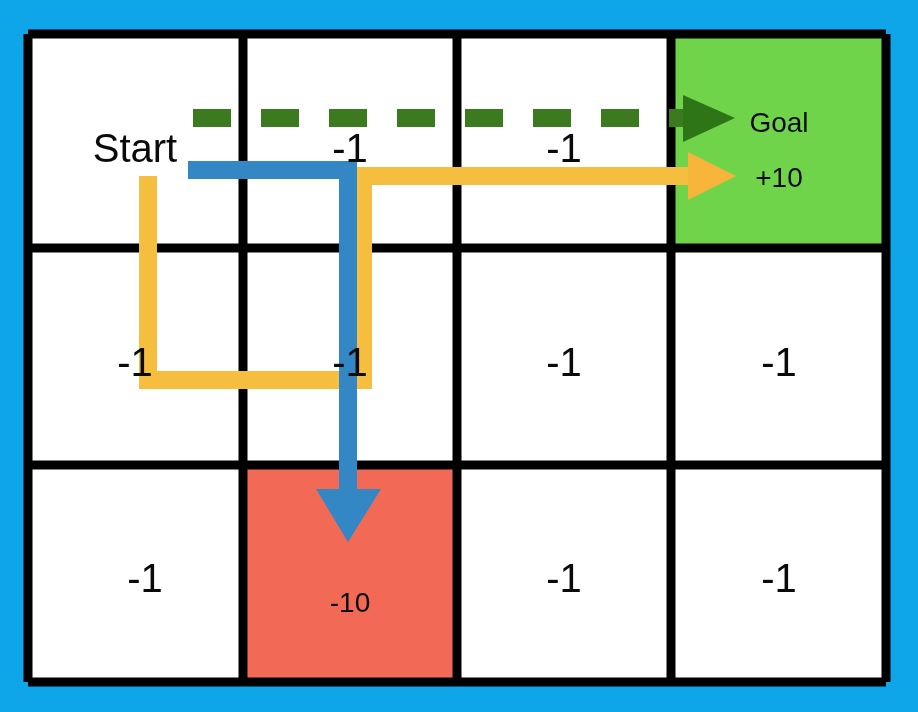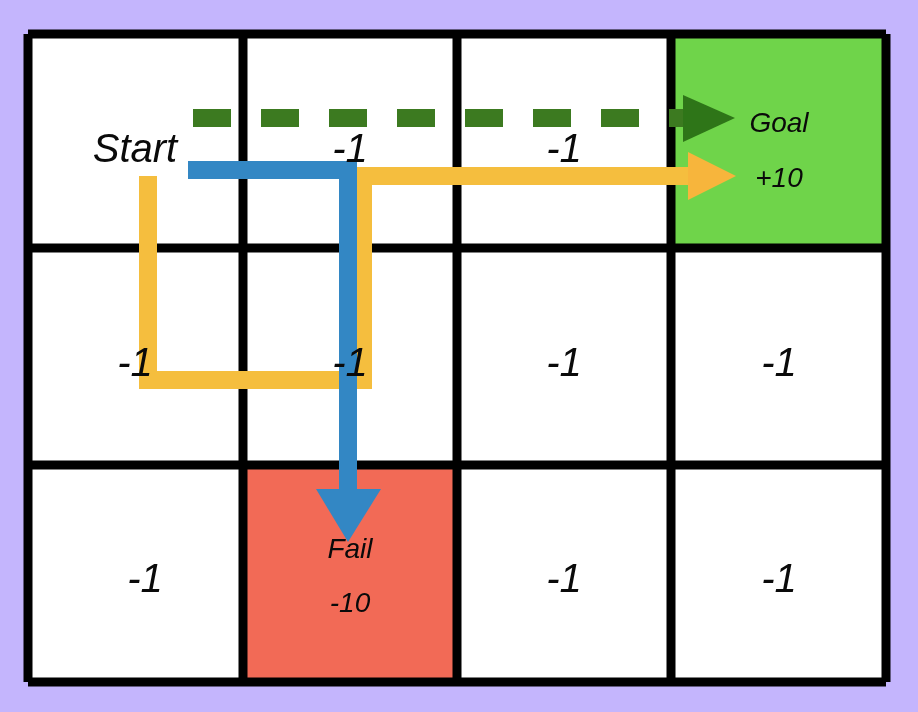--- a/index.html
+++ b/index.html
@@ -7,23 +7,22 @@
     padding: 0;
     background: #ffffff;
   }
   body {
     font-family: "Liberation Sans", sans-serif;
   }
   #stage {
     position: relative;
     width: 918px;
     height: 712px;
-    background: #c4b5fd;
+    background: #0ea5e9;
     overflow: hidden;
-    font-style: italic;
   }
   #grid-svg {
     position: absolute;
     left: 0;
     top: 0;
     width: 918px;
     height: 712px;
   }
   .cell-label {
     position: absolute;
@@ -97,18 +96,17 @@
   <div class="cell-label" style="left:564px; top:148px;">-1</div>
   <div class="cell-label big" style="left:779px; top:123px;">Goal</div>
   <div class="cell-label big" style="left:779px; top:178px;">+10</div>
 
   <div class="cell-label" style="left:135px; top:362px;">-1</div>
   <div class="cell-label" style="left:350px; top:362px;">-1</div>
   <div class="cell-label" style="left:564px; top:362px;">-1</div>
   <div class="cell-label" style="left:779px; top:362px;">-1</div>
 
   <div class="cell-label" style="left:145px; top:578px;">-1</div>
-  <div class="cell-label big" style="left:350px; top:549px;">Fail</div>
   <div class="cell-label big" style="left:350px; top:603px;text-align:center;">-10</div>
   <div class="cell-label" style="left:564px; top:578px;">-1</div>
   <div class="cell-label" style="left:779px; top:578px;">-1</div>
 
 </div>
 
 </body></html>

